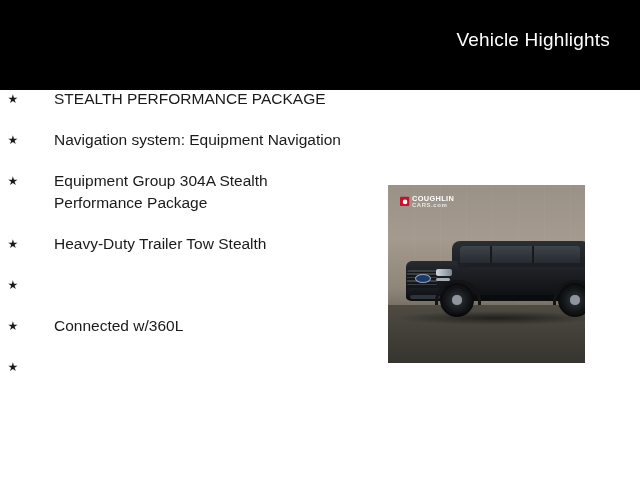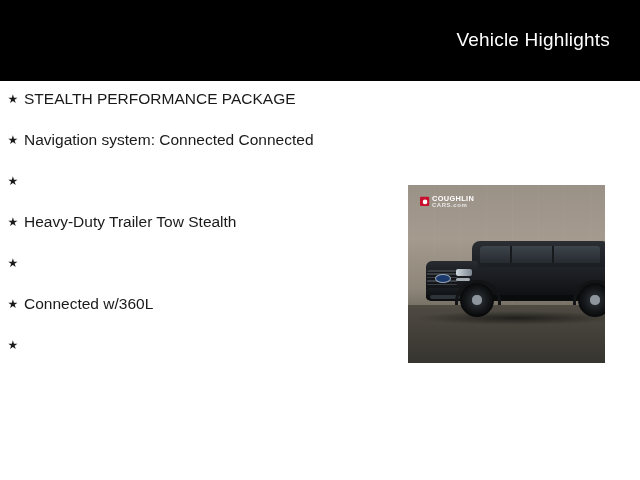--- a/index.html
+++ b/index.html
@@ -18,21 +18,21 @@
     width: 640px;
     height: 480px;
     background: #ffffff;
   }
   
   .header {
     position: absolute;
     left: 0;
     top: 0;
     width: 640px;
-    height: 81px;
+    height: 90px;
     background: #000000;
   }
   .header-title {
     position: absolute;
     right: 30px;
     top: 29px;
     color: #ffffff;
     font-size: 19px;
     letter-spacing: 0.2px;
     white-space: nowrap;
@@ -56,31 +56,31 @@
     color: #1a1a1a;
     font-size: 12px;
     line-height: 22px;
     padding-left: 2px;
   }
   .hl-text {
     font-size: 15.5px;
     line-height: 22px;
     color: #1a1a1a;
     max-width: 300px;
+    margin-left: 30px;
   }
   
   .photo {
     position: absolute;
     left: 388px;
     top: 185px;
     width: 197px;
     height: 178px;
     overflow: hidden;
     background: #8c8479;
-    margin-left: 20px;
   }
   .photo-bg {
     position: absolute;
     inset: 0;
     background:
       linear-gradient(to bottom,
         #9b9287 0%,
         #a49a8e 30%,
         #8e8679 58%,
         #6e685d 72%,
@@ -357,25 +357,26 @@
 
   <div class="highlights">
 
     <div class="hl-item">
       <div class="hl-bullet">★</div>
       <div class="hl-text">STEALTH PERFORMANCE PACKAGE</div>
     </div>
 
     <div class="hl-item">
       <div class="hl-bullet">★</div>
-      <div class="hl-text">Navigation system: Connected Connected</div>
-    </div>
-
-    <div class="hl-item">
-      <div class="hl-bullet">★</div>
+      <div class="hl-text">Navigation system: Equipment Navigation</div>
+    </div>
+
+    <div class="hl-item">
+      <div class="hl-bullet">★</div>
+      <div class="hl-text">Equipment Group 304A Stealth Performance Package</div>
     </div>
 
     <div class="hl-item">
       <div class="hl-bullet">★</div>
       <div class="hl-text">Heavy-Duty Trailer Tow Stealth</div>
     </div>
 
     <div class="hl-item">
       <div class="hl-bullet">★</div>
     </div>

